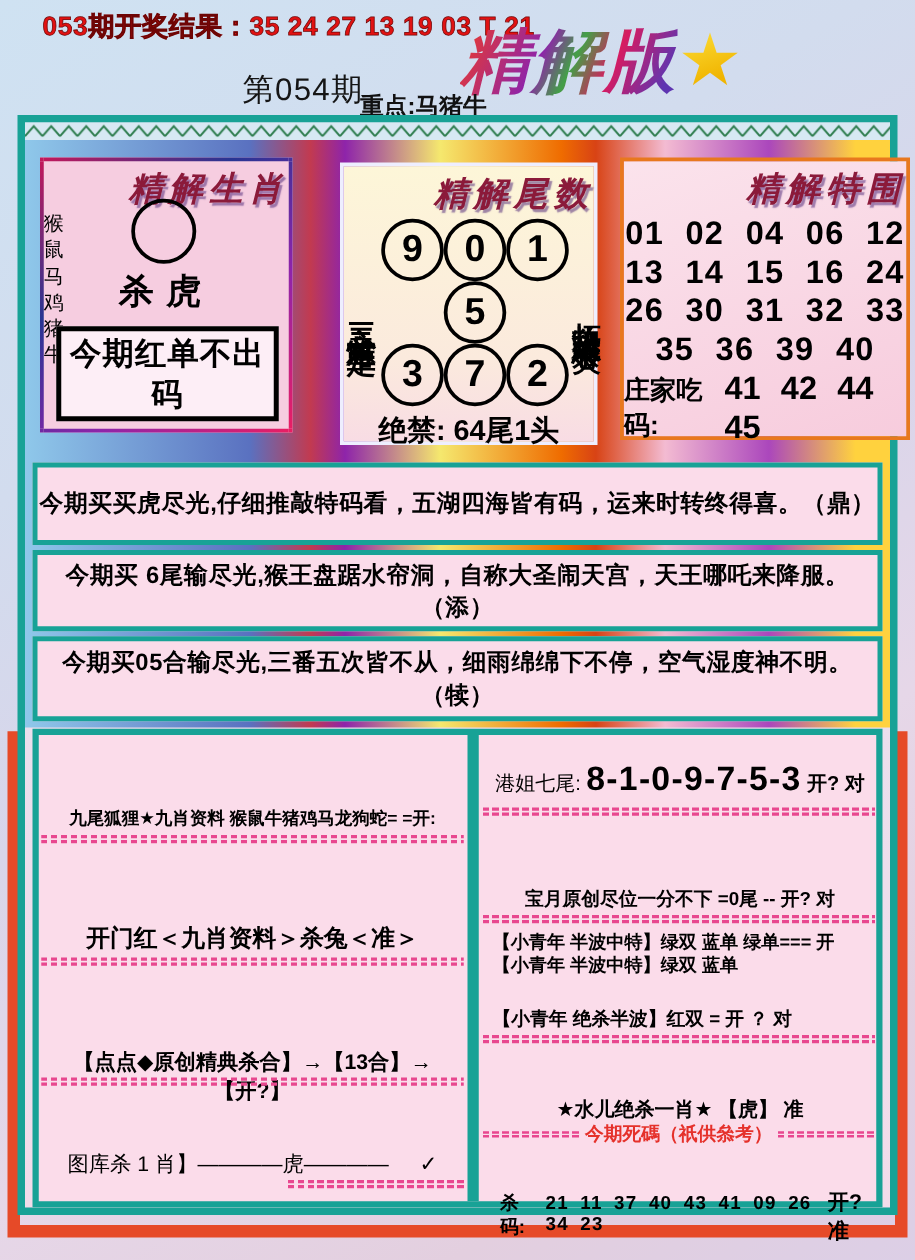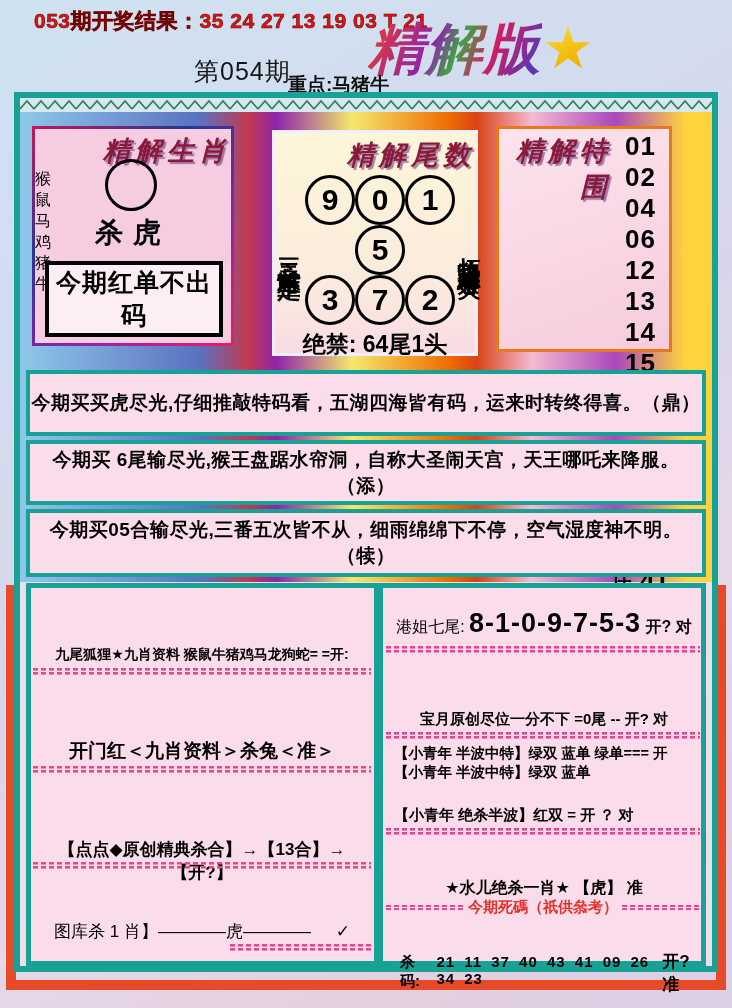--- a/index.html
+++ b/index.html
@@ -20,22 +20,22 @@
   .main-panel{left:14px;top:92px;width:692px;height:868px;border:6px solid #18a296;z-index:1;
     background:linear-gradient(180deg,#d6e8f4 0%,#e8e0ee 40%,#f2dcea 100%);}
   .rainbow{left:20px;top:106px;width:692px;height:476px;z-index:2;
     background:linear-gradient(90deg,#8fc8ea 0%,#5a71c0 26%,#c23a50 33%,#8e24aa 37%,#f5e86e 48%,#ef6c00 62%,#d84315 66%,#f3bbd2 74%,#ab47bc 86%,#ffd23e 96%);}
   .zigzag-strip{left:20px;top:98px;width:692px;height:14px;background:#d7e8f3;z-index:3;}
   .box{z-index:4;box-sizing:border-box;}
   .box-zodiac{left:32px;top:126px;width:202px;height:220px;background:#f6cde0;
     border:3px solid;border-image:linear-gradient(140deg,#c2185b,#283593,#8e24aa,#e91e63) 1;}
   .box-tail{left:272px;top:130px;width:206px;height:226px;background:linear-gradient(180deg,#fdf6d8 0%,#fbeadd 70%,#f8dce4 100%);
     border:3px solid #eef;display:flex;flex-direction:column;}
-  .box-range{left:496px;top:126px;width:176px;height:226px;background:linear-gradient(160deg,#fbe3ec,#f7ccdd);
-    border:3px solid #e8781e;display:flex;flex-direction:row;}
+  .box-range{left:496px;top:126px;width:232px;height:226px;background:linear-gradient(160deg,#fbe3ec,#f7ccdd);
+    border:3px solid #e8781e;display:flex;flex-direction:column;}
   .box-title{font-size:27px;font-weight:bold;letter-spacing:5px;text-align:right;color:#8b1a3a;
     font-style:italic;text-shadow:2px 2px 1px rgba(80,40,120,.55);margin-top:4px;}
   .zcircle{position:absolute;width:46px;height:46px;border:3px solid #000;border-radius:50%;
     background:transparent;display:flex;align-items:center;justify-content:center;
     font-size:25px;font-weight:bold;color:#000;}
   .kill-center{position:absolute;left:0;width:100%;top:85px;text-align:center;
     font-size:28px;font-weight:bold;letter-spacing:10px;color:#000;}
   .zodiac-footer{position:absolute;left:10px;right:8px;bottom:6px;border:4px solid #000;background:#fdeef6;
     text-align:center;font-size:25px;font-weight:bold;letter-spacing:1px;padding:1px 0;color:#000;}
   .tail-mid{display:flex;flex:1;align-items:stretch;}
@@ -132,20 +132,21 @@
       <div class="vtext">烦热难耐心不爽</div>
     </div>
     <div class="tail-footer">绝禁: 64尾1头</div>
   </div>
 
   <div class="abs box box-range">
     <div class="box-title">精解特围</div>
     <div class="range-rows">
       <div class="range-row">01 02 04 06 12</div>
       <div class="range-row">13 14 15 16 24</div>
+      <div class="range-row">26 30 31 32 33</div>
       <div class="range-row">35 36 39 40</div>
       <div class="banker">
         <span class="banker-label">庄家吃码:</span>
         <span class="banker-nums">41 42 44 45</span>
       </div>
     </div>
   </div>
 
   <div class="abs verse" style="top:370px;height:66px;">今期买买虎尽光,仔细推敲特码看，五湖四海皆有码，运来时转终得喜。（鼎）</div>
   <div class="abs verse" style="top:440px;height:65px;">今期买 6尾输尽光,猴王盘踞水帘洞，自称大圣闹天宫，天王哪吒来降服。（添）</div>

